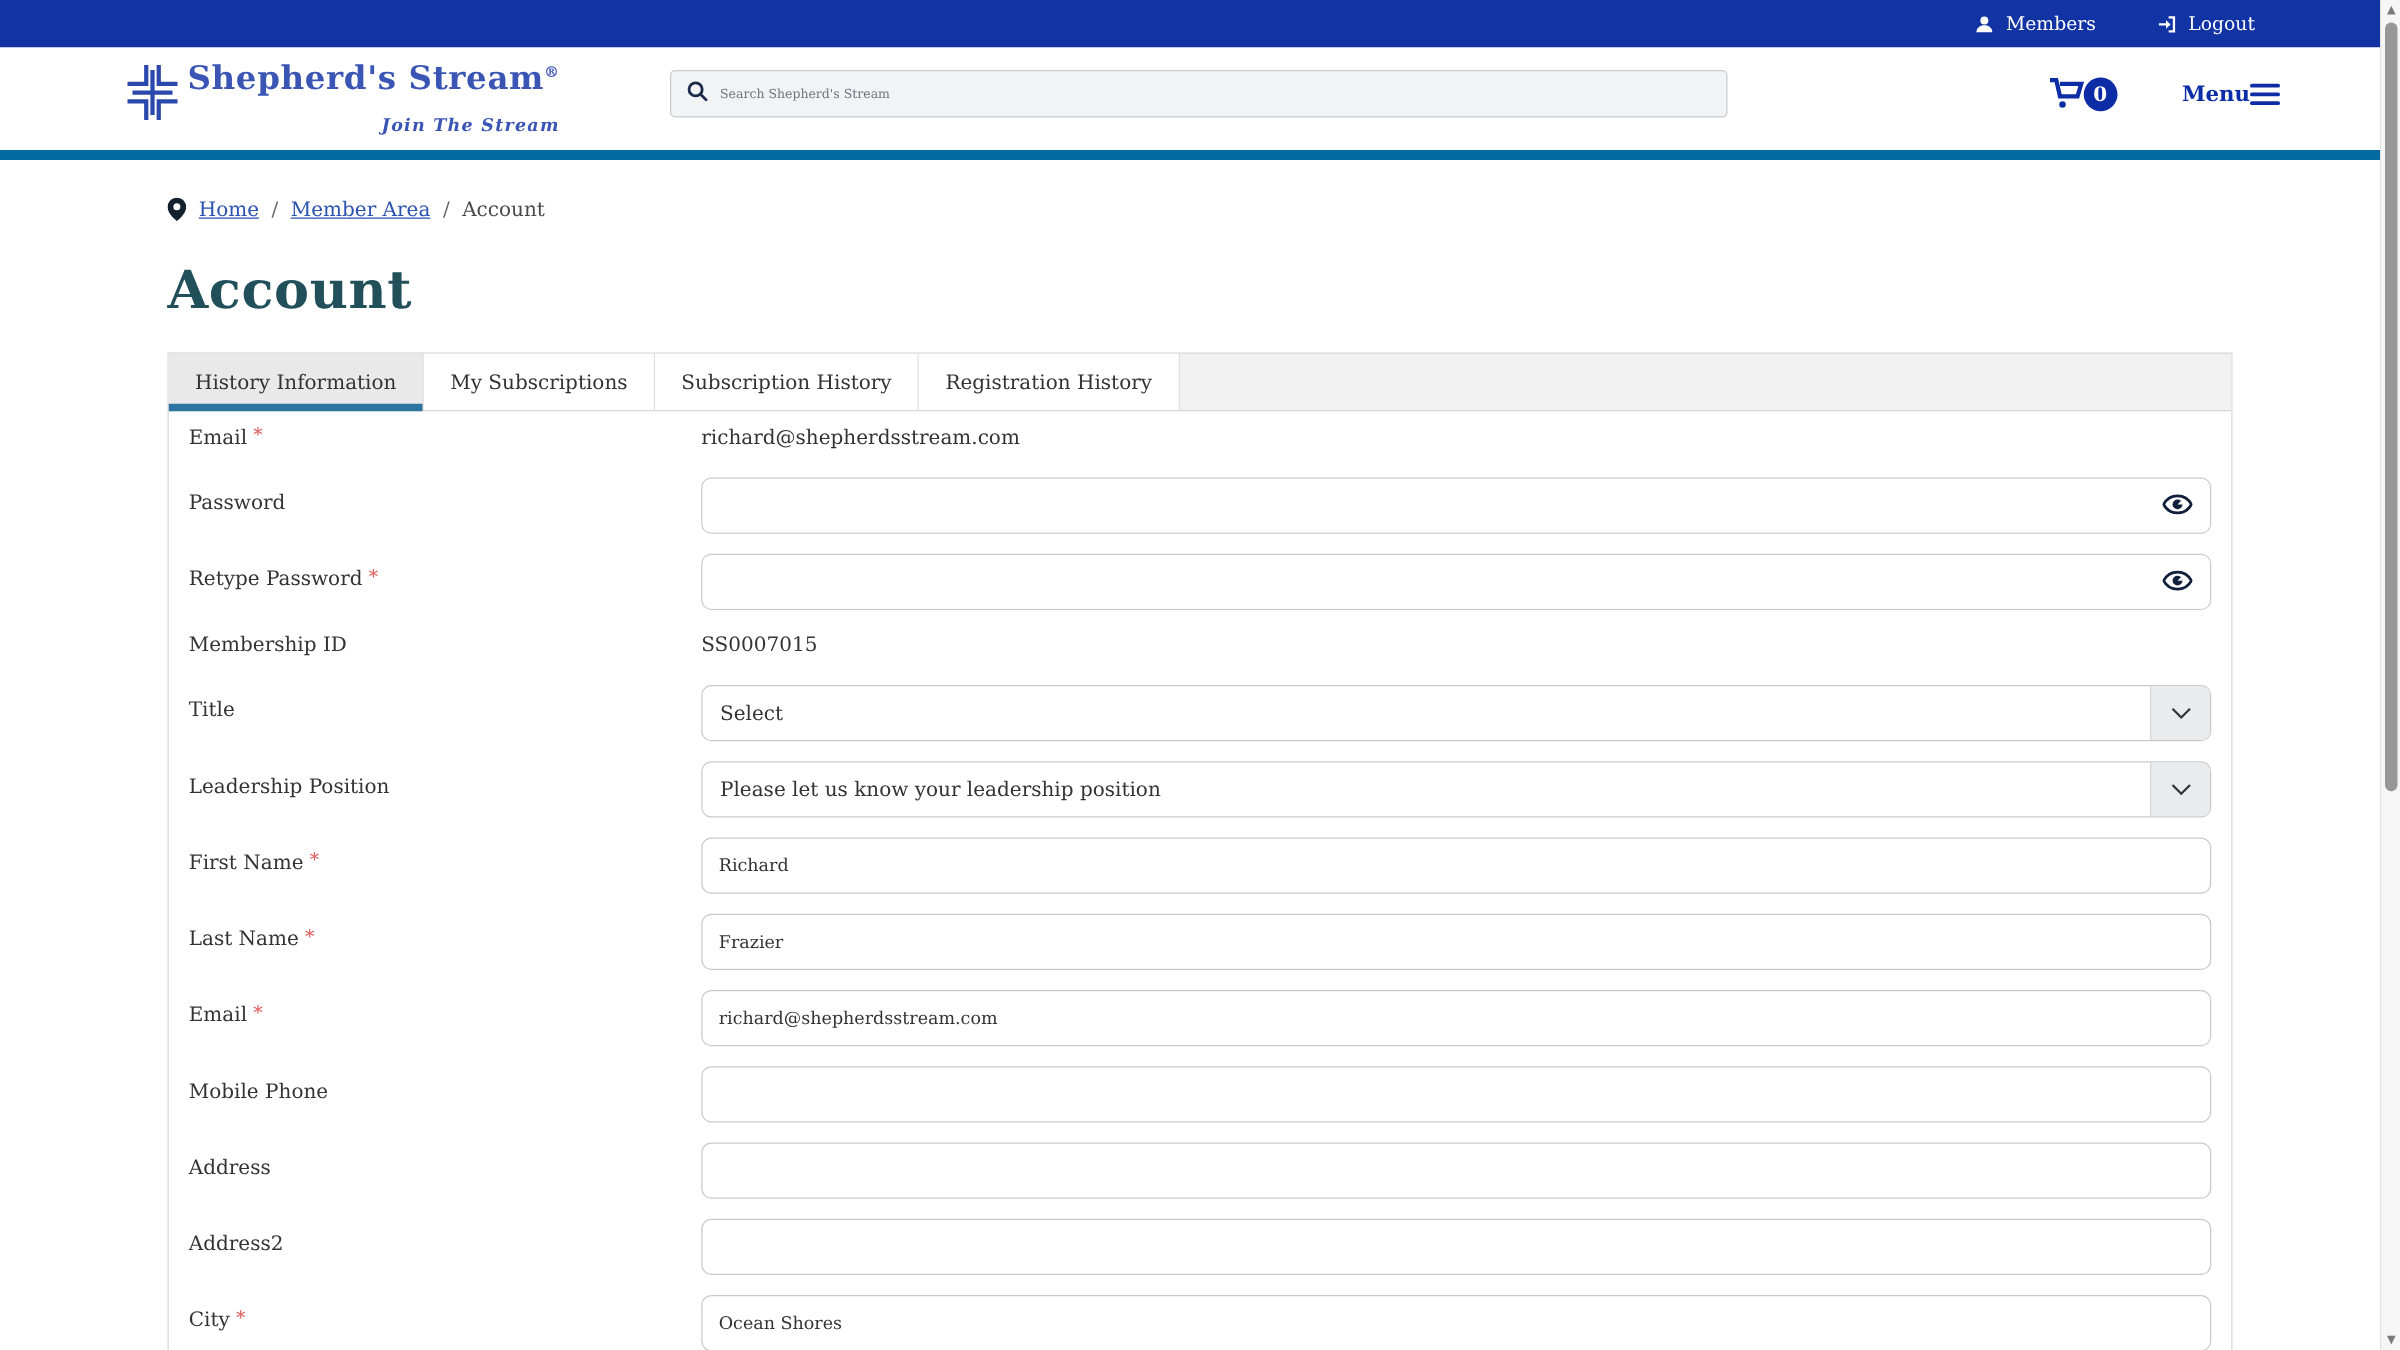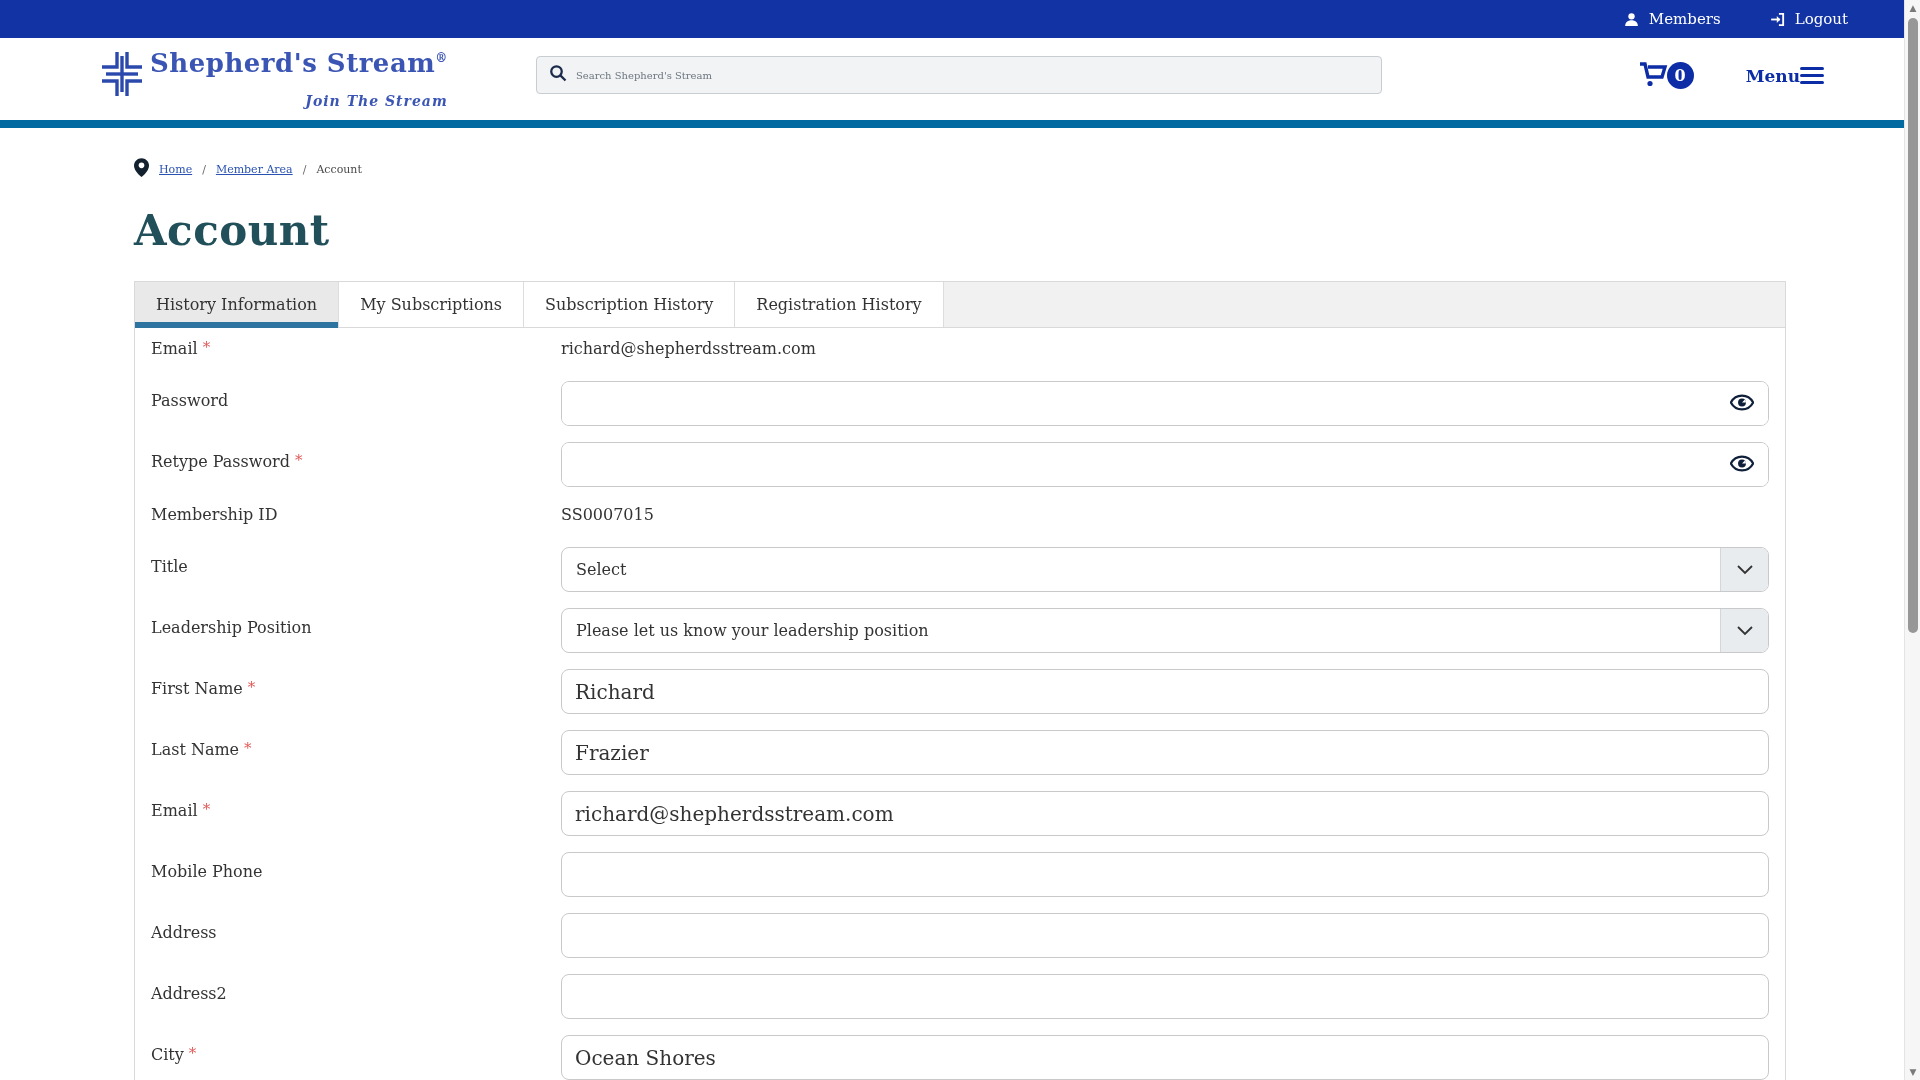--- a/index.html
+++ b/index.html
@@ -1,21 +1,21 @@
 <!DOCTYPE html>
 <html><head>
 <meta charset="utf-8">
 <style>
   * { box-sizing: border-box; margin: 0; padding: 0; }
   html, body { width: 1920px; height: 1080px; overflow: hidden; background: #fff;
     font-family: "DejaVu Serif", "Liberation Serif", serif; color: #333; }
 
   
   .topbar { height: 38px; background: #1233a4; display: flex; align-items: center;
-    justify-content: flex-end; padding-right: 72px; gap: 48px; }
+    justify-content: flex-end; padding-right: 116px; gap: 48px; }
   .topbar a { color: #fff; text-decoration: none; font-size: 15px; display: flex;
     align-items: center; gap: 9px; cursor: pointer; }
   .topbar svg { display: block; }
 
   
   header { height: 90px; background: #fff; border-bottom: 8px solid #0369a1;
     display: flex; align-items: center; position: relative; }
   .brand { position: absolute; left: 100px; top: 12px; display: flex; align-items: flex-start; gap: 6px; cursor: pointer; }
   .brand-name { font-size: 26px; color: #3b55b4; font-weight: bold; letter-spacing: .5px; line-height: 1; }
   .brand-name sup { font-size: 12px; }
@@ -33,21 +33,21 @@
   .cart-badge { width: 27px; height: 27px; border-radius: 50%; background: #0c2da5;
     color: #fff; font-size: 16px; font-weight: bold; display: flex; align-items: center;
     justify-content: center; margin-left: -5px; }
   .menu { display: flex; align-items: center; color: #0c2da5; font-weight: bold;
     font-size: 17px; cursor: pointer; }
   .hamburger { display: flex; flex-direction: column; gap: 4px; }
   .hamburger span { display: block; width: 24px; height: 3px; background: #0c2da5; border-radius: 2px; }
 
   
   main { padding: 0 134px; }
-  .breadcrumb { margin-top: 30px; display: flex; align-items: center; gap: 10px; font-size: 11px; }
+  .breadcrumb { margin-top: 30px; display: flex; gap: 10px; font-size: 16px; }
   .breadcrumb a { color: #2a52b0; cursor: pointer; }
   .breadcrumb .sep { color: #666; }
   .breadcrumb .current { color: #4a4a4a; }
   h1 { margin-top: 26px; font-size: 42px; color: #22505a; letter-spacing: .5px; }
 
   .panel { margin-top: 26px; border: 1px solid #d9d9d9; border-top: none; background: #fff; height: 900px; }
   .tabbar { display: flex; background: #f1f1f1; border: 1px solid #d9d9d9; border-left: none; border-right: none;
     height: 47px; }
   .tab { padding: 0 21px; line-height: 45px; font-size: 16px; color: #333; background: #fff;
     border-right: 1px solid #ddd; cursor: pointer; position: relative; white-space: nowrap; }
@@ -56,21 +56,21 @@
 
   .form { padding: 9px 16px 0 16px; }
   .frow { display: flex; margin-bottom: 16px; }
   .frow .flabel { width: 410px; padding-top: 10px; font-size: 16px; color: #333; }
   .req { color: #e05c5c; font-size: 15px; margin-left: 5px; position: relative; top: -2px; }
   .fcontrol { flex: 1; }
   .frow.static { margin-bottom: 16px; }
   .frow.static .flabel { padding-top: 2px; }
   .frow.static .fcontrol { padding-top: 2px; font-size: 16px; color: #333; min-height: 28px; }
   .tinput { width: 100%; height: 45px; border: 1px solid #c9c9c9; border-radius: 8px;
-    font-family: inherit; font-size: 20px; color: #333; padding: 0 13px; outline: none; background: #fff; }
+    font-family: inherit; font-size: 14px; color: #333; padding: 0 13px; outline: none; background: #fff; }
   .igroup { display: flex; height: 45px; border: 1px solid #c9c9c9; border-radius: 8px; overflow: hidden; background: #fff; }
   .igroup input { flex: 1; border: none; outline: none; font-family: inherit; font-size: 16px; padding: 0 13px; background: #fff; }
   .igroup .addon { width: 52px; display: flex; align-items: center; justify-content: center;
     cursor: pointer; background: #fff; border: none; }
   .sgroup { display: flex; height: 45px; border: 1px solid #c9c9c9; border-radius: 8px; overflow: hidden;
     background: #fff; cursor: pointer; }
   .sgroup .stext { flex: 1; display: flex; align-items: center; padding: 0 14px; font-size: 16px; color: #333; }
   .sgroup .sbtn { width: 48px; background: #e9ecef; border-left: 1px solid #d4d7da;
     display: flex; align-items: center; justify-content: center; }
 

